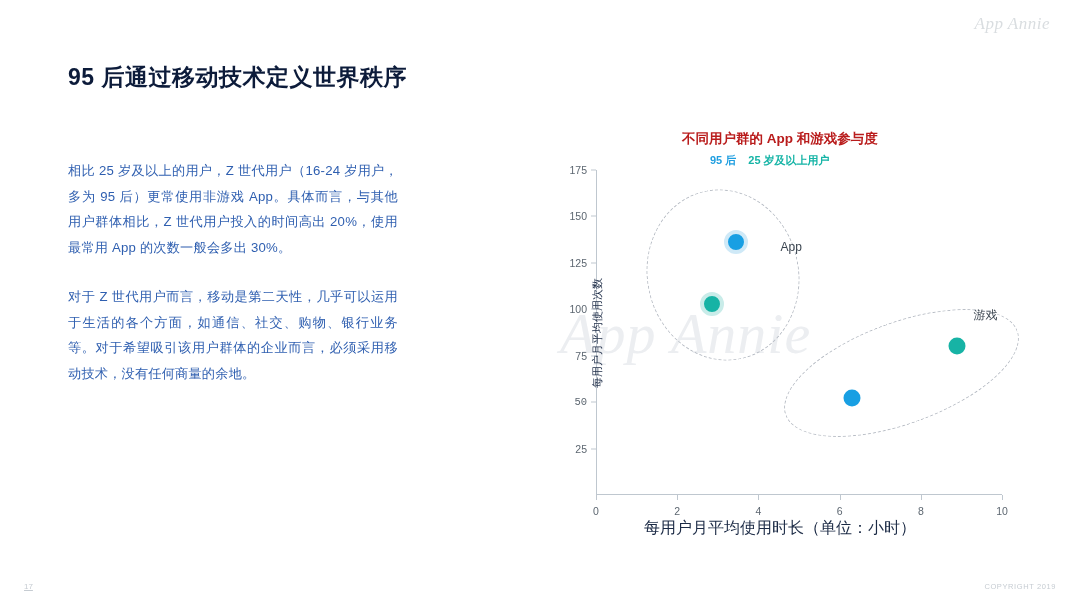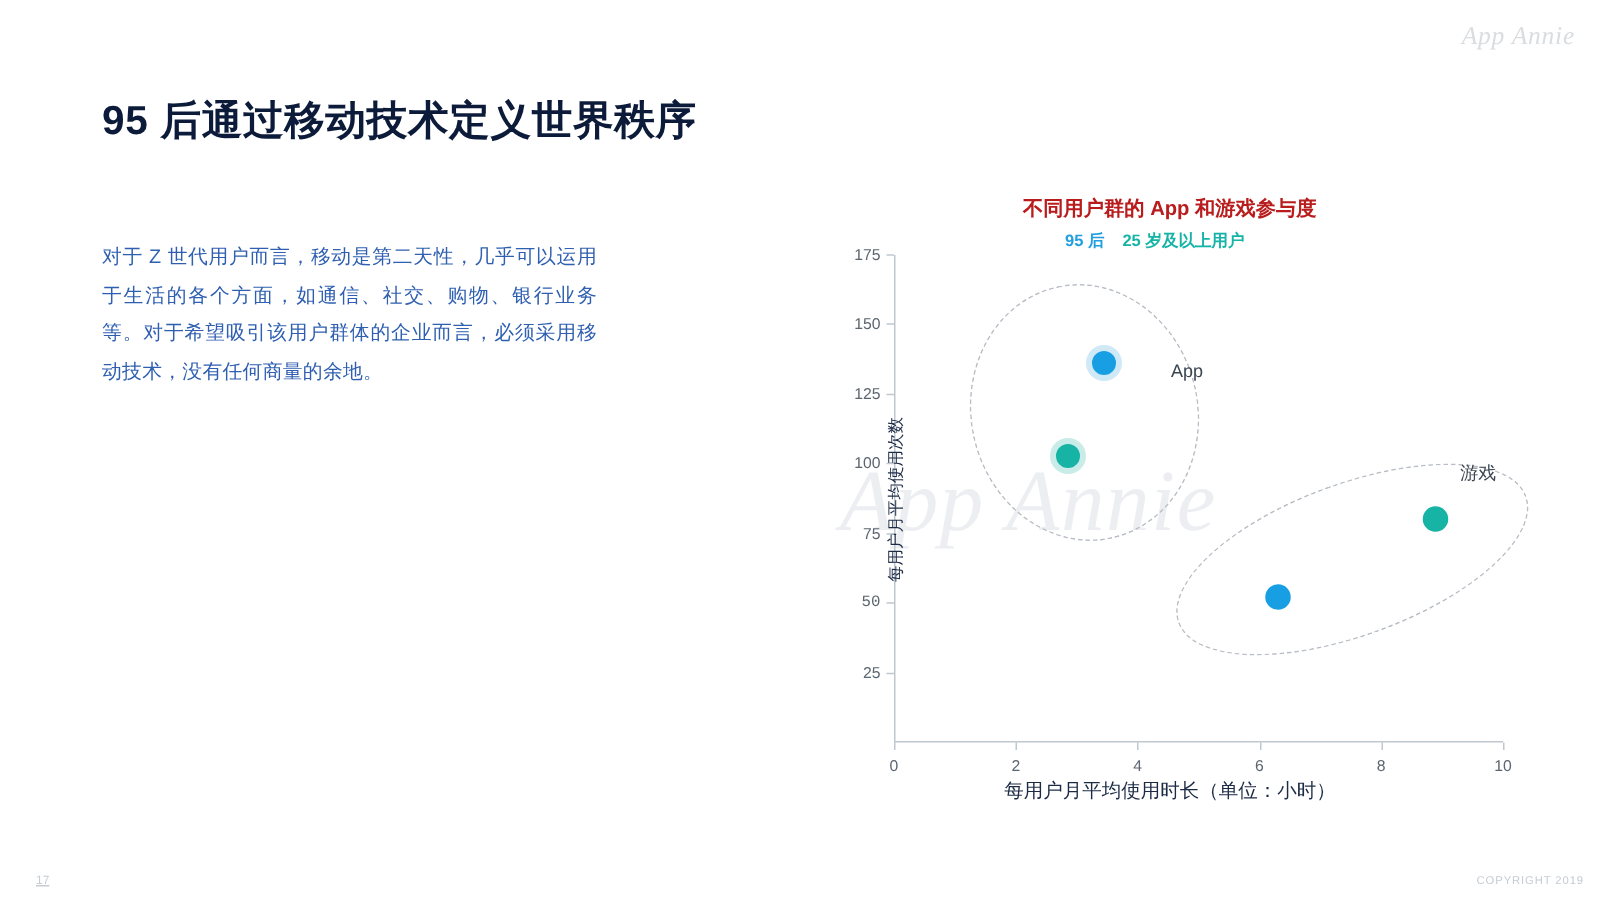--- a/index.html
+++ b/index.html
@@ -29,21 +29,21 @@
     font-style: italic;
     font-size: 17px;
     color: #d9dde0;
     letter-spacing: 0.5px;
   }
   
   .slide-title {
     position: absolute;
     left: 68px;
     top: 62px;
-    font-size: 27px;
+    font-size: 23px;
     font-weight: bold;
     color: #0c1b3a;
     letter-spacing: 0.5px;
     white-space: nowrap;
   }
   
   .body-col {
     position: absolute;
     left: 68px;
     top: 158px;
@@ -152,21 +152,21 @@
     transform-origin: center center;
     font-size: 11px;
     color: #1b2a45;
     white-space: nowrap;
   }
   .xlabel {
     position: absolute;
     left: 50%;
     transform: translateX(-50%);
     top: 398px;
-    font-size: 13px;
+    font-size: 16px;
     color: #1b2a45;
     white-space: nowrap;
   }
   
   .pt {
     position: absolute;
     border-radius: 50%;
     transform: translate(-50%, -50%);
     box-sizing: border-box;
   }
@@ -241,20 +241,21 @@
 </head>
 <body>
 
 <div class="slide">
 
   <div class="brand-logo">App Annie</div>
 
   <div class="slide-title">95 后通过移动技术定义世界秩序</div>
 
   <div class="body-col">
+    <p>相比 25 岁及以上的用户，Z 世代用户（16-24 岁用户，多为 95 后）更常使用非游戏 App。具体而言，与其他用户群体相比，Z 世代用户投入的时间高出 20%，使用最常用 App 的次数一般会多出 30%。</p>
     <p>对于 Z 世代用户而言，移动是第二天性，几乎可以运用于生活的各个方面，如通信、社交、购物、银行业务等。对于希望吸引该用户群体的企业而言，必须采用移动技术，没有任何商量的余地。</p>
   </div>
 
   <div class="watermark">App Annie</div>
 
   <div class="chart-wrap">
     <div class="chart-title">不同用户群的 App 和游戏参与度</div>
     <div class="legend">
       <span class="l1">95 后</span>
       <span class="l2">25 岁及以上用户</span>

